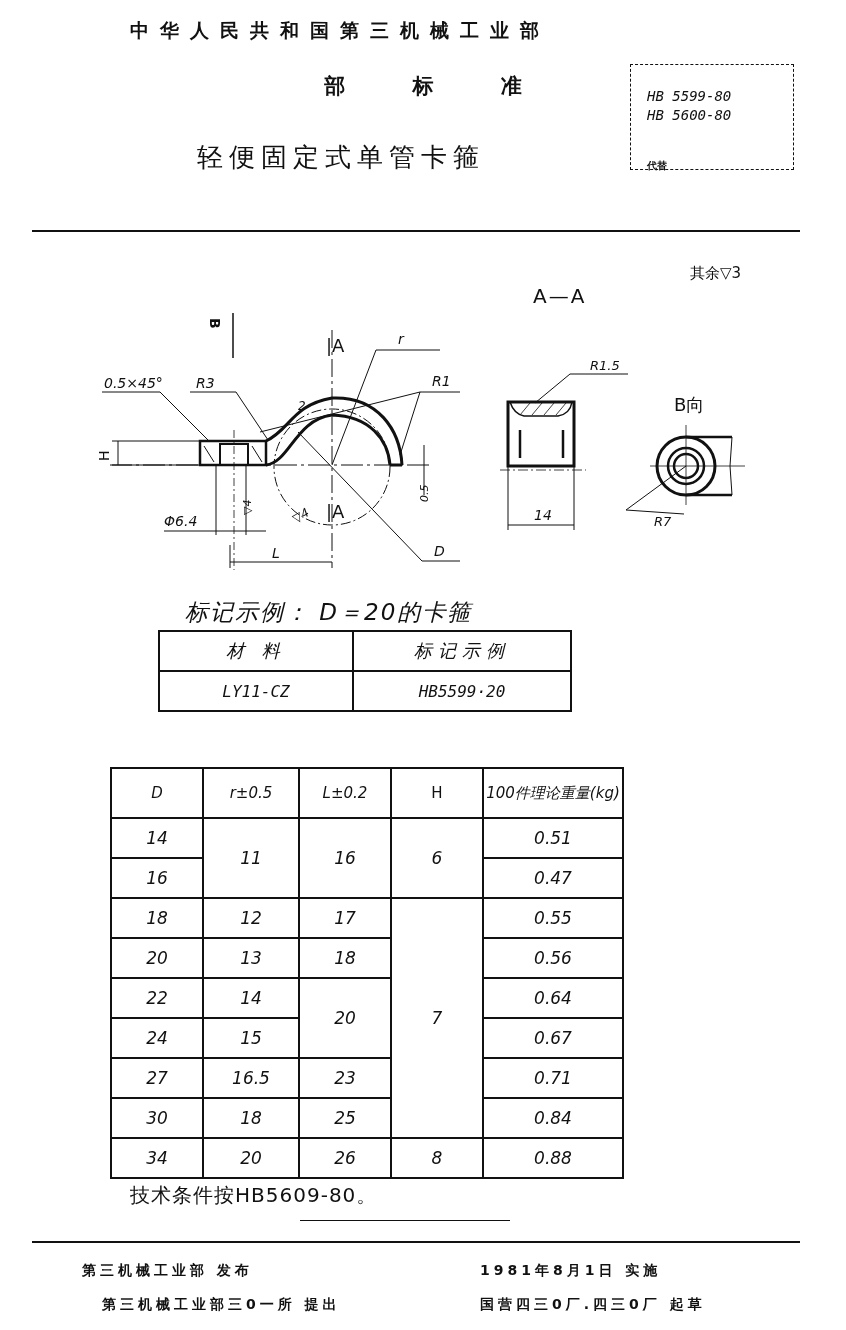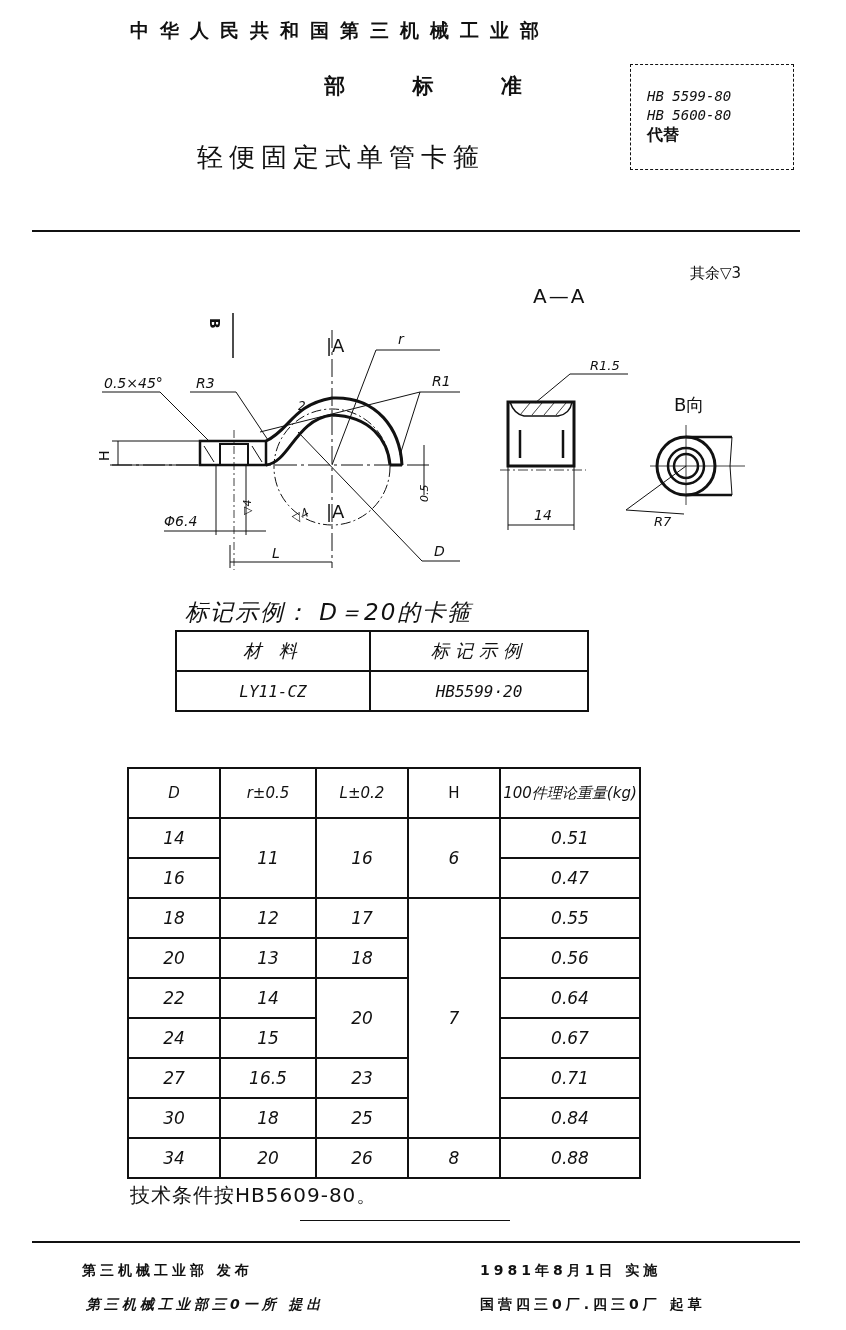--- a/index.html
+++ b/index.html
@@ -3,46 +3,46 @@
 <meta charset="utf-8">
 <style>
   html, body { margin: 0; padding: 0; background: #ffffff; }
   body { width: 846px; height: 1330px; position: relative; overflow: hidden; font-family: "DejaVu Sans", sans-serif; color: #111; }
   .abs { position: absolute; }
   .ministry { left: 0; width: 680px; top: 18px; text-align: center; font-size: 19px; letter-spacing: 11px; font-weight: bold; }
   .std-kind { left: 0; width: 846px; top: 72px; text-align: center; font-size: 21px; font-weight: bold; }
   .std-kind span { display: inline-block; margin: 0 30px; }
   .title { left: 0; width: 682px; top: 140px; text-align: center; font-size: 26px; letter-spacing: 6px; padding-left: 0; }
   .std-box { left: 630px; top: 64px; width: 164px; height: 106px; border: 1.5px dashed #111; box-sizing: border-box; padding: 22px 0 0 16px; font-family: "DejaVu Sans Mono", monospace; font-style: italic; font-size: 14px; line-height: 19px; }
-  .std-box .rep { font-style: normal; font-size: 16px; font-weight: bold; }
+  .std-box .rep { font-style: normal; font-size: 10px; font-weight: bold; margin-top: 31px; }
   .rule { left: 32px; width: 768px; height: 0; border-top: 2.5px solid #111; }
   .finish { left: 690px; top: 264px; font-size: 15px; }
   .label-aa { left: 533px; top: 284px; font-size: 20px; letter-spacing: 2px; }
   .label-b { left: 674px; top: 393px; font-size: 18px; }
   .drawing { left: 0; top: 240px; }
   .mark-title { left: 185px; top: 597px; font-size: 23px; font-style: italic; letter-spacing: 2px; }
-  table { border-collapse: collapse; margin-left: 17px; }
+  table { border-collapse: collapse; }
   .mark-table { left: 158px; top: 630px; }
   .mark-table td { border: 2px solid #111; height: 36px; text-align: center; font-size: 16px; font-style: italic; font-family: "DejaVu Sans Mono", monospace; }
   .mark-table td.c1 { width: 190px; }
   .mark-table td.c2 { width: 214px; }
   .mark-table tr.head td { font-family: "DejaVu Sans", sans-serif; font-size: 18px; letter-spacing: 6px; }
   .dim-table { left: 110px; top: 767px; }
   .dim-table td { border: 2px solid #111; text-align: center; font-size: 17px; font-style: italic; height: 36px; }
   .dim-table tr.head td { height: 46px; font-size: 15px; }
   .dim-table col.c1 { width: 92px; }
   .dim-table col.c2 { width: 96px; }
   .dim-table col.c3 { width: 92px; }
   .dim-table col.c4 { width: 92px; }
   .dim-table col.c5 { width: 140px; }
   .tech { left: 130px; top: 1182px; font-size: 20px; letter-spacing: 1px; }
   .short-rule { left: 300px; top: 1220px; width: 210px; border-top: 1.5px solid #111; }
   .foot { font-size: 14px; font-weight: bold; letter-spacing: 4px; }
   .f1 { left: 82px; top: 1262px; }
-  .f2 { left: 86px; top: 1296px; font-style: italic; }
+  .f2 { left: 102px; top: 1296px; }
   .f3 { left: 480px; top: 1262px; }
   .f4 { left: 480px; top: 1296px; }
 </style>
 </head>
 <body>
 
 <div class="abs ministry">中华人民共和国第三机械工业部</div>
 <div class="abs std-kind">
   <span>部</span>
   <span>标</span>

